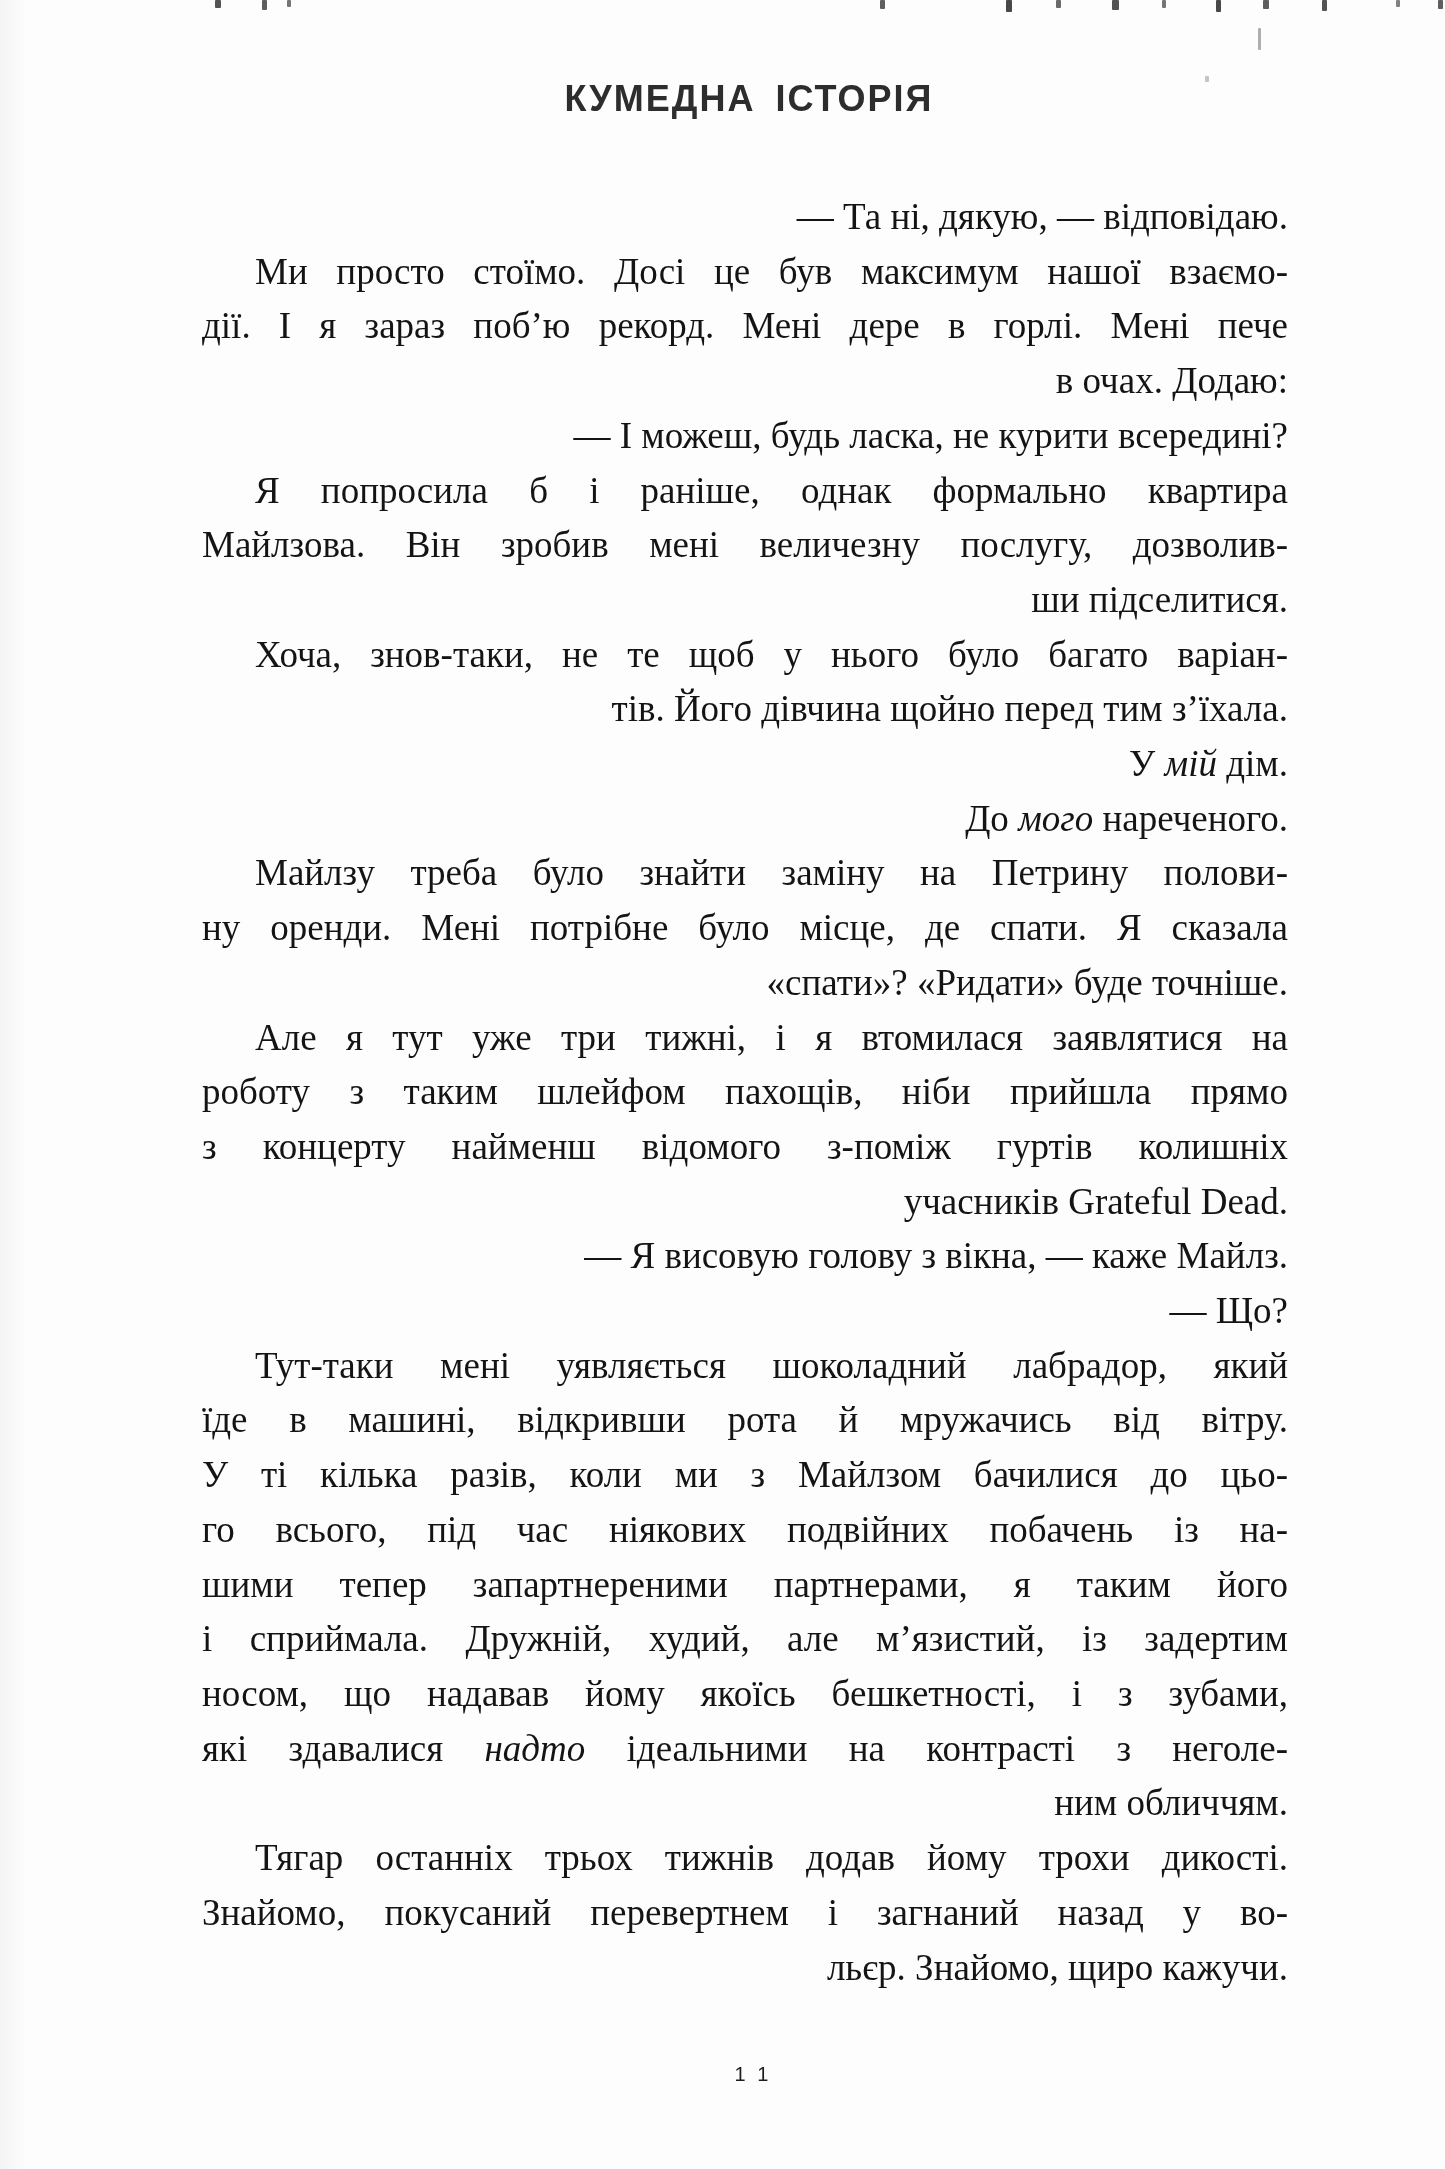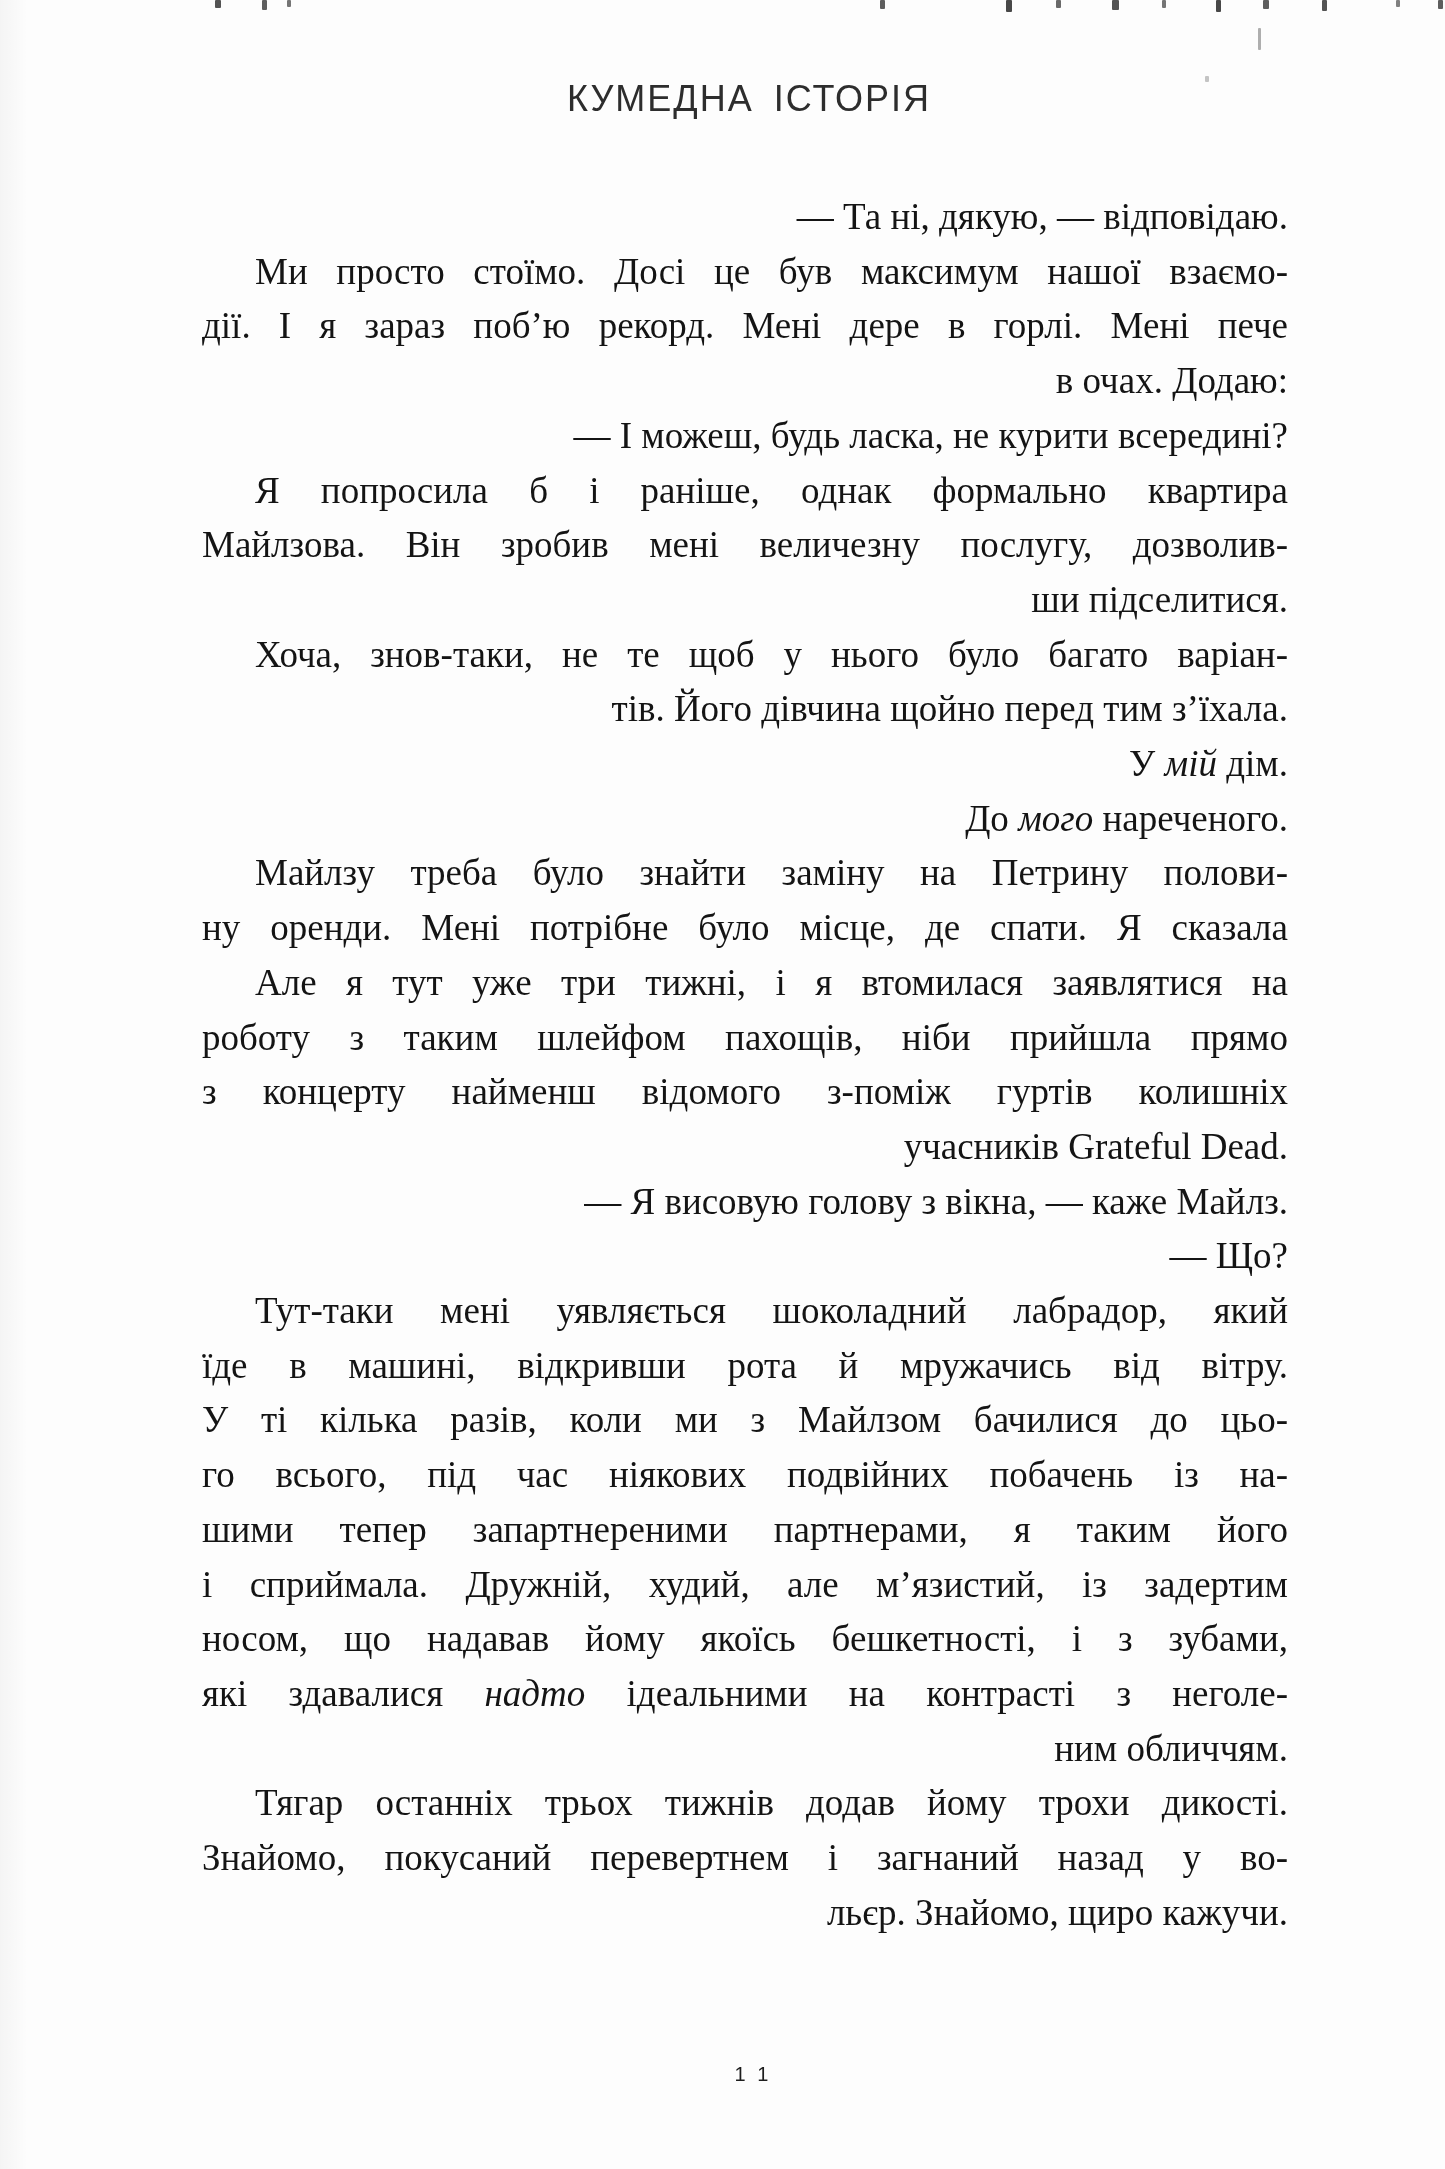--- a/index.html
+++ b/index.html
@@ -25,21 +25,21 @@
 
   
   .running-header {
     position: absolute;
     top: 81px;
     left: 206px;
     width: 1086px;
     text-align: center;
     font-family: "Liberation Sans", sans-serif;
     font-size: 36px;
-    font-weight: 400;
+    font-weight: 700;
     letter-spacing: 2px;
     word-spacing: 8px;
     line-height: 1;
     color: #2d2d2d;
   }
 
   
   .text-block {
     position: absolute;
     left: 202px;
@@ -112,20 +112,21 @@
       <div class="line indent"><span>— І можеш, будь ласка, не курити всередині?</span></div>
       <div class="line indent justify"><span>Я попросила б і раніше, однак формально квартира</span></div>
       <div class="line justify"><span>Майлзова. Він зробив мені величезну послугу, дозволив-</span></div>
       <div class="line"><span>ши підселитися.</span></div>
       <div class="line indent justify"><span>Хоча, знов-таки, не те щоб у нього було багато варіан-</span></div>
       <div class="line"><span>тів. Його дівчина щойно перед тим з’їхала.</span></div>
       <div class="line indent"><span>У </span><em>мій</em><span> дім.</span></div>
       <div class="line indent"><span>До </span><em>мого</em><span> нареченого.</span></div>
       <div class="line indent justify"><span>Майлзу треба було знайти заміну на Петрину полови-</span></div>
       <div class="line justify"><span>ну оренди. Мені потрібне було місце, де спати. Я сказала</span></div>
+      <div class="line"><span>«спати»? «Ридати» буде точніше.</span></div>
       <div class="line indent justify"><span>Але я тут уже три тижні, і я втомилася заявлятися на</span></div>
       <div class="line justify"><span>роботу з таким шлейфом пахощів, ніби прийшла прямо</span></div>
       <div class="line justify"><span>з концерту найменш відомого з-поміж гуртів колишніх</span></div>
       <div class="line"><span>учасників Grateful Dead.</span></div>
       <div class="line indent"><span>— Я висовую голову з вікна, — каже Майлз.</span></div>
       <div class="line indent"><span>— Що?</span></div>
       <div class="line indent justify"><span>Тут-таки мені уявляється шоколадний лабрадор, який</span></div>
       <div class="line justify"><span>їде в машині, відкривши рота й мружачись від вітру.</span></div>
       <div class="line justify"><span>У ті кілька разів, коли ми з Майлзом бачилися до цьо-</span></div>
       <div class="line justify"><span>го всього, під час ніякових подвійних побачень із на-</span></div>

